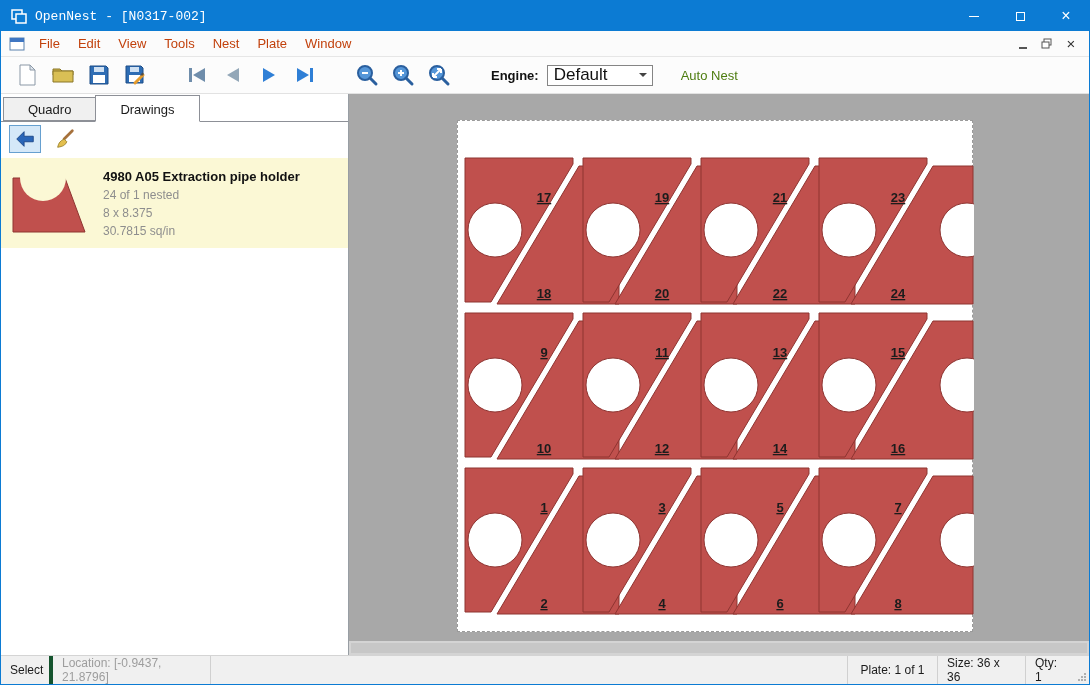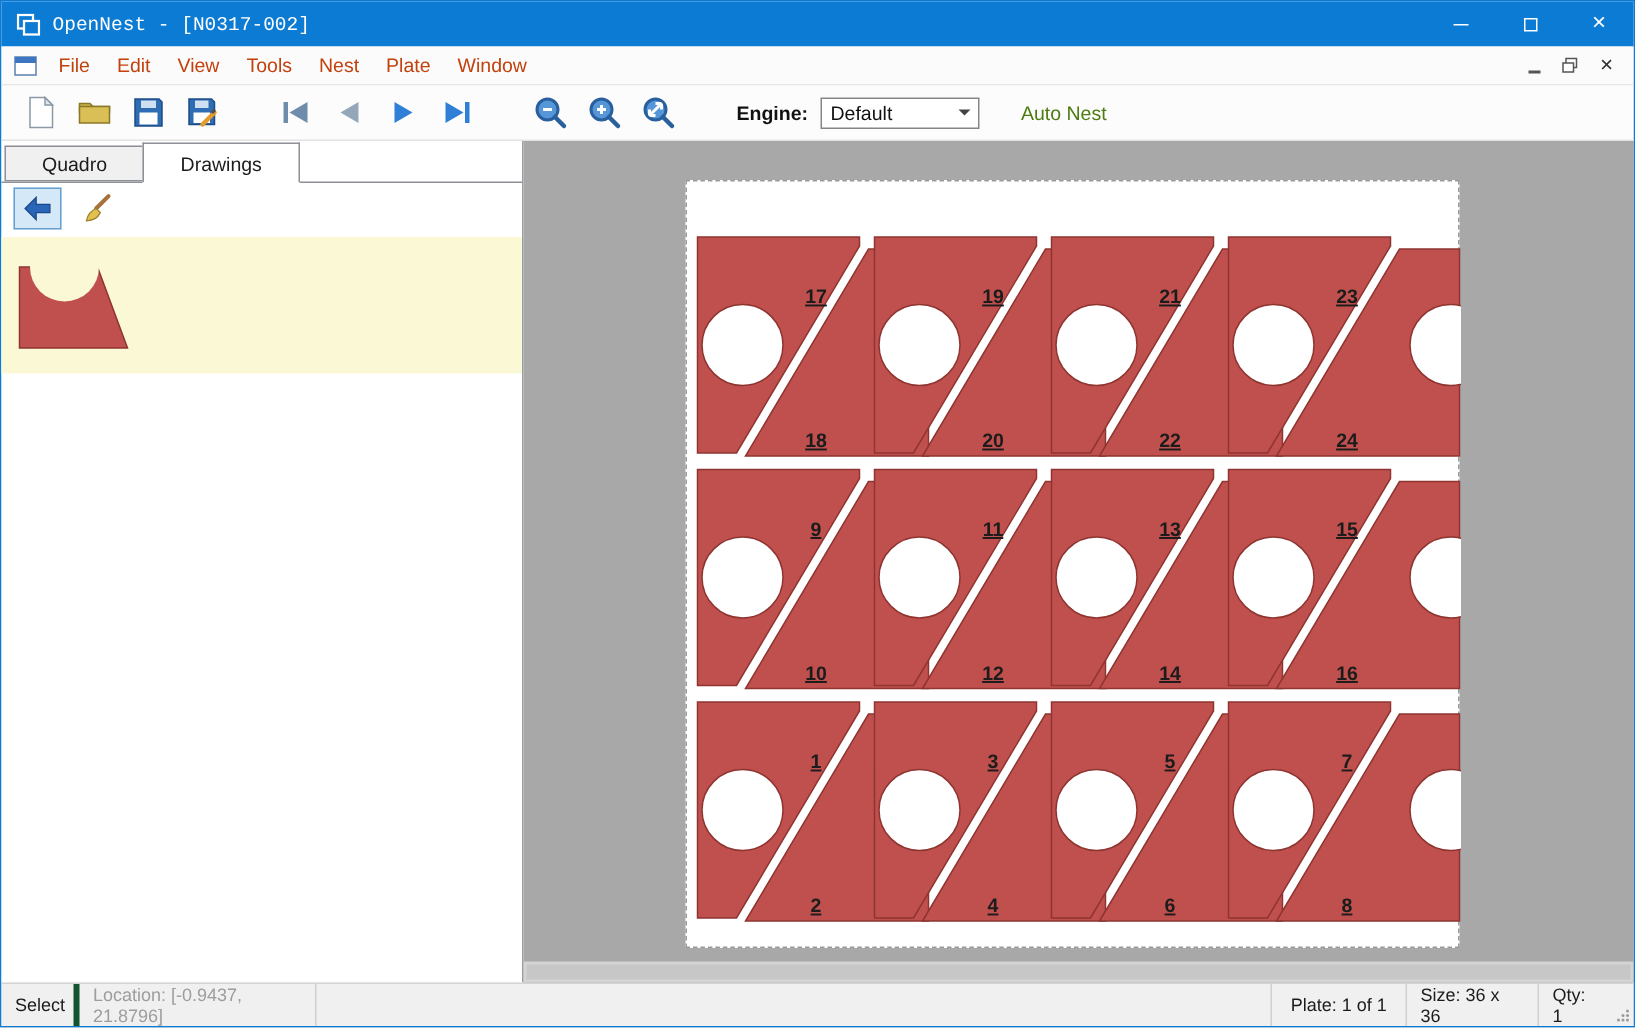--- a/index.html
+++ b/index.html
@@ -30,21 +30,21 @@
   .menu-item { padding:0 9px; font-size:13px; line-height:25px; color:#c2410c; }
   .mdi-controls { margin-left:auto; display:flex; align-items:center; padding-right:8px; gap:4px; }
   .mdi-btn { width:20px; height:18px; display:flex; align-items:center; justify-content:center; color:#444; }
   .mdi-min-bar { width:8px; height:2px; background:#555; display:inline-block; margin-top:8px; }
   .mdi-close { font-size:15px; line-height:1; color:#333; }
   
   .toolbar { flex:0 0 37px; background:#fcfcfc; border-bottom:1px solid #e2e2e2; display:flex; align-items:center; padding-left:8px; }
   .tbtn { width:36px; height:30px; display:flex; align-items:center; justify-content:center; }
   .tgap { width:26px; }
   .engine-label { font-weight:bold; font-size:13px; margin:0 8px 0 34px; color:#111; }
-  .combo { width:106px; height:21px; border:1px solid #858585; background:#fff; font-size:13px; display:flex; align-items:center; padding-left:6px; color:#111; }
+  .combo { width:106px; height:21px; border:1px solid #858585; background:#fff; font-size:17px; display:flex; align-items:center; padding-left:6px; color:#111; }
   .combo-arrow { margin-left:auto; margin-right:5px; width:0; height:0; border-left:4px solid transparent; border-right:4px solid transparent; border-top:4px solid #444; }
   .autonest { font-size:13px; margin-left:28px; color:#4d7c0f; }
   
   .main { flex:1; display:flex; min-height:0; }
   .left-panel { width:348px; background:#fff; border-right:1px solid #989ea4; display:flex; flex-direction:column; }
   .tabstrip { height:28px; display:flex; align-items:flex-end; padding-left:2px; border-bottom:1px solid #8d9097; }
   .tab { padding:0 24px; text-align:center; line-height:23px; height:24px; font-size:13px;
          background:#f0f0f0; border:1px solid #8d9097; margin-right:-1px; color:#1b1b1b; }
   .tab.active { background:#fff; height:27px; line-height:27px; border-bottom:1px solid #fff; margin-bottom:-1px; position:relative; z-index:2; }
   .panel-toolbar { height:34px; display:flex; align-items:center; gap:8px; padding-left:8px; }
@@ -232,20 +232,26 @@
             <path d="M4,21 C5,16 7,14 11,12 L14,15 C12,19 10,20 4,21 Z" fill="#e3bf4e" stroke="#9c8430"></path>
           </svg>
         </div>
       </div>
       <div class="drawing-item">
         <div class="thumb">
           <svg width="80" height="70" viewBox="0 0 80 70">
             <path d="M4,12 L56,12 L76,66 L4,66 Z" fill="#c0504d" stroke="#8e3431"></path>
             <circle cx="34" cy="12" r="23" fill="#fbf8d5"></circle>
           </svg>
+        </div>
+        <div class="meta">
+          <div class="dtitle">4980 A05 Extraction pipe holder</div>
+          <div class="dline">24 of 1 nested</div>
+          <div class="dline">8 x 8.375</div>
+          <div class="dline">30.7815 sq/in</div>
         </div>
       </div>
     </div>
 
     <div class="canvas">
       <div class="plate">
         <svg width="516" height="512" viewBox="0 0 516 512">
             <g transform="translate(0,35)">
               <path d="M7 2 L115 2 L115 8 L33 146 L7 146 Z" fill="#c0504d" stroke="#8e3431" stroke-width="1"></path>
               <path d="M121 10 L161 10 L161 148 L39 148 Z" fill="#c0504d" stroke="#8e3431" stroke-width="1"></path>

